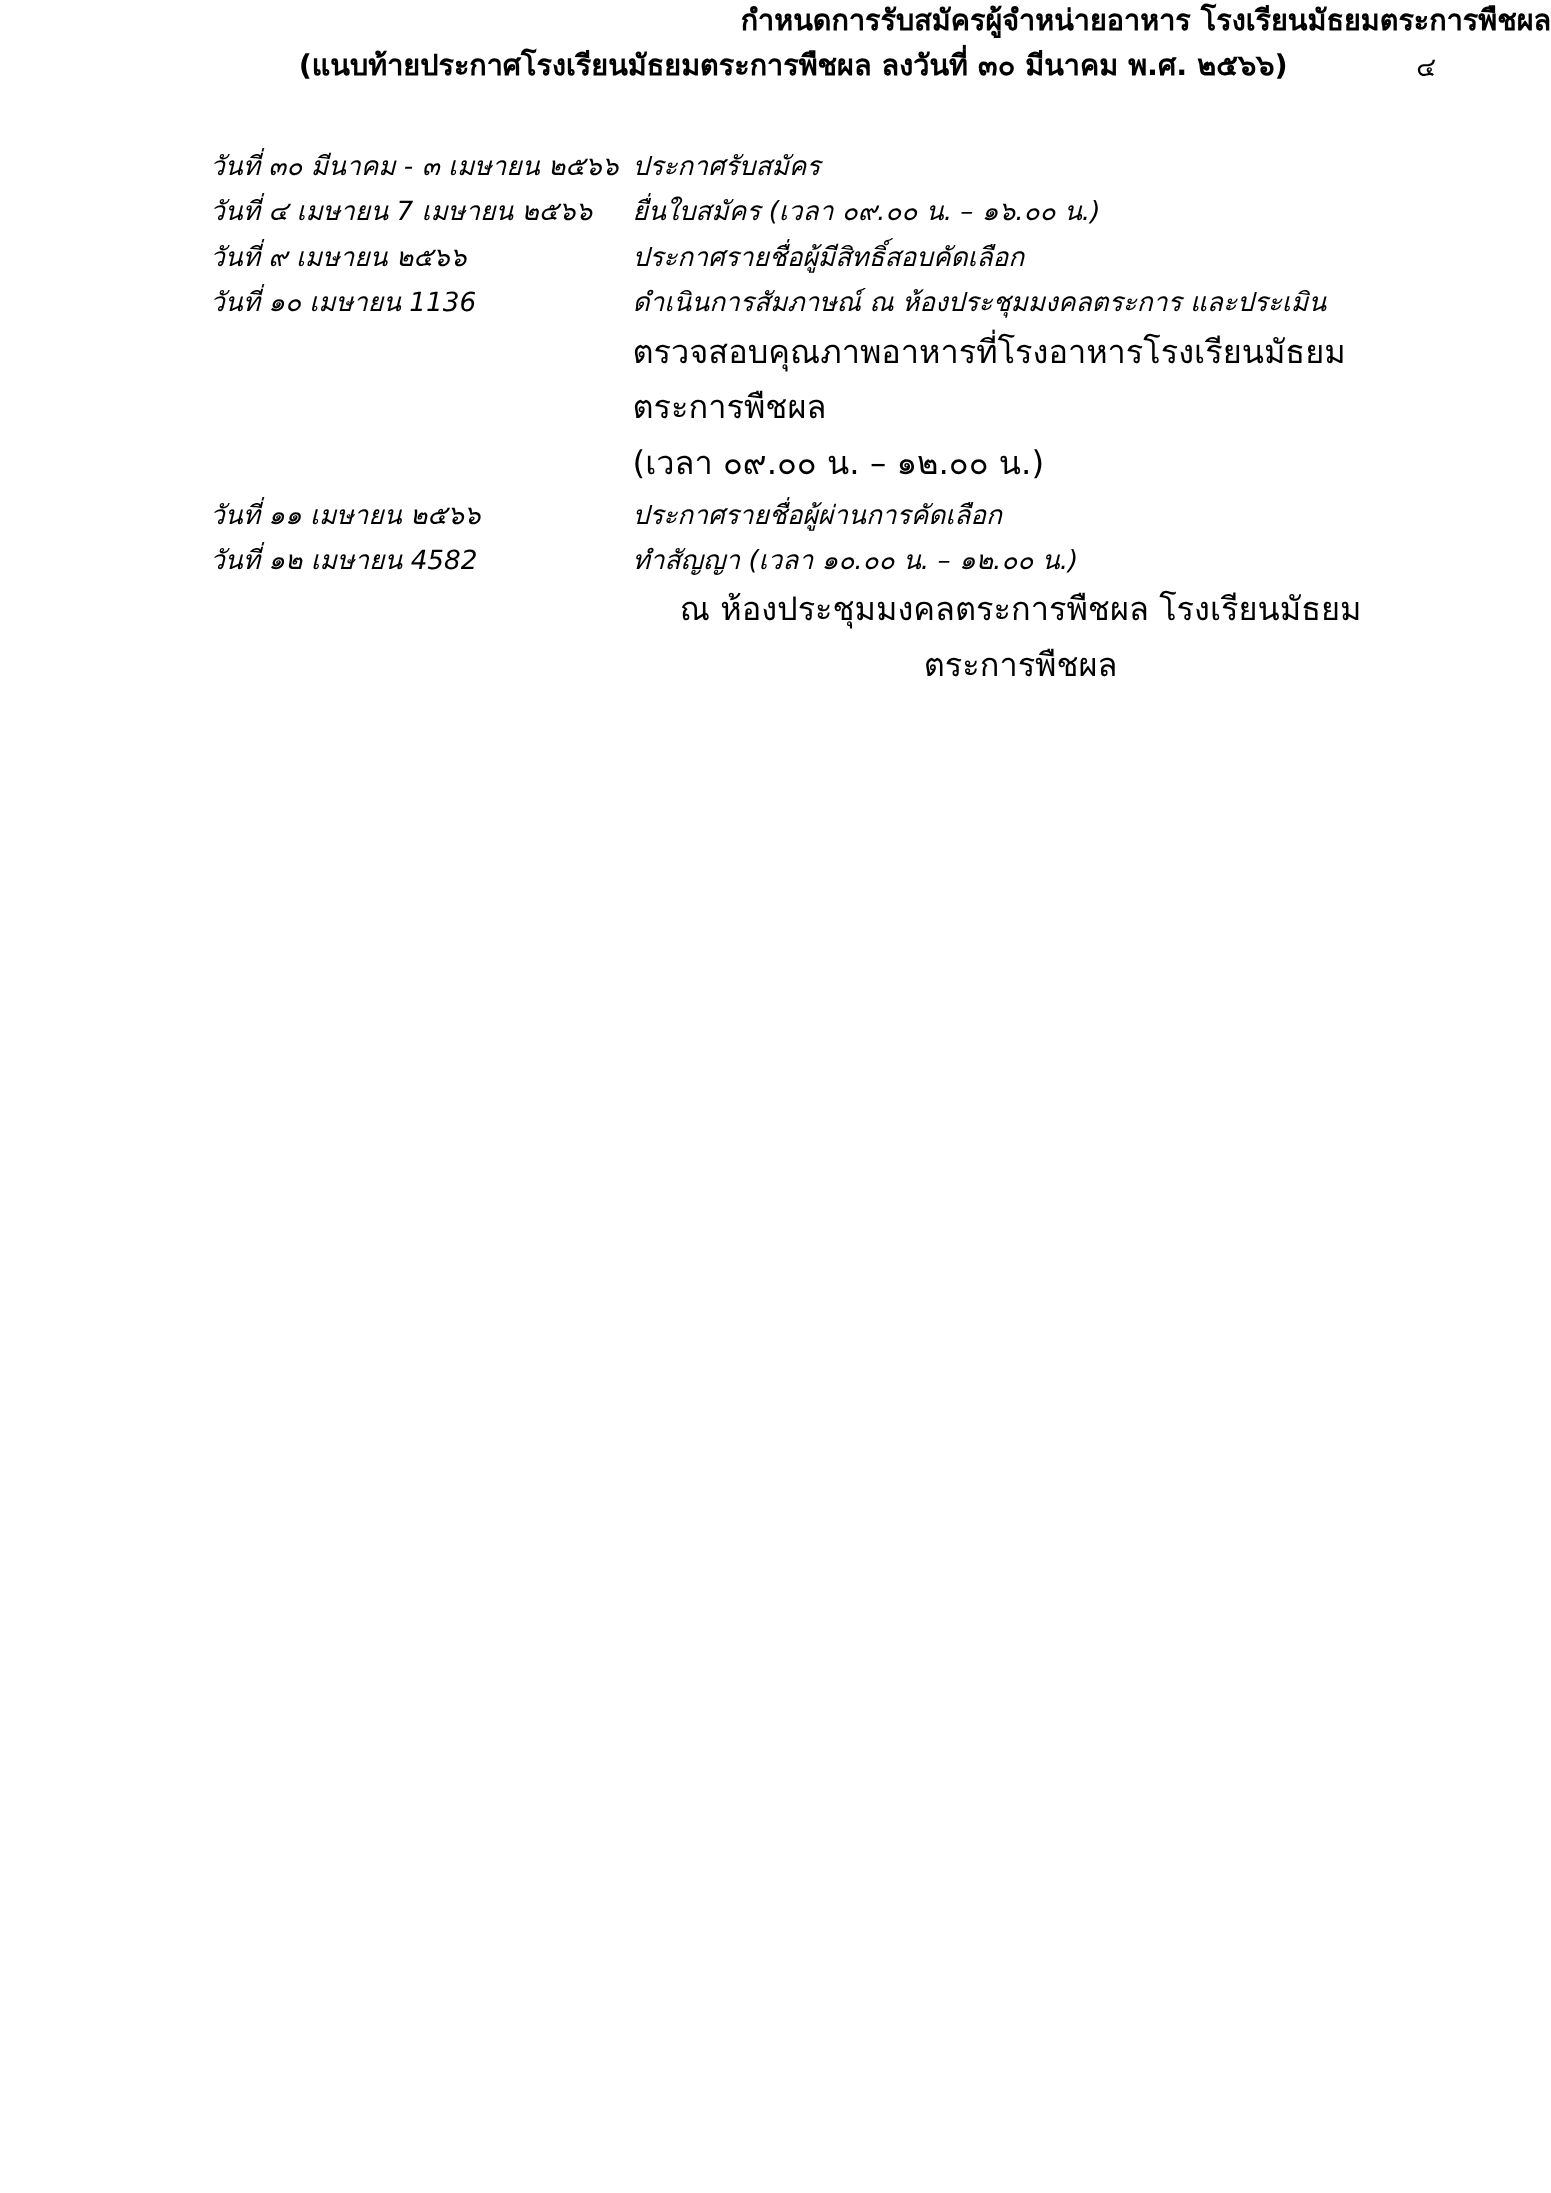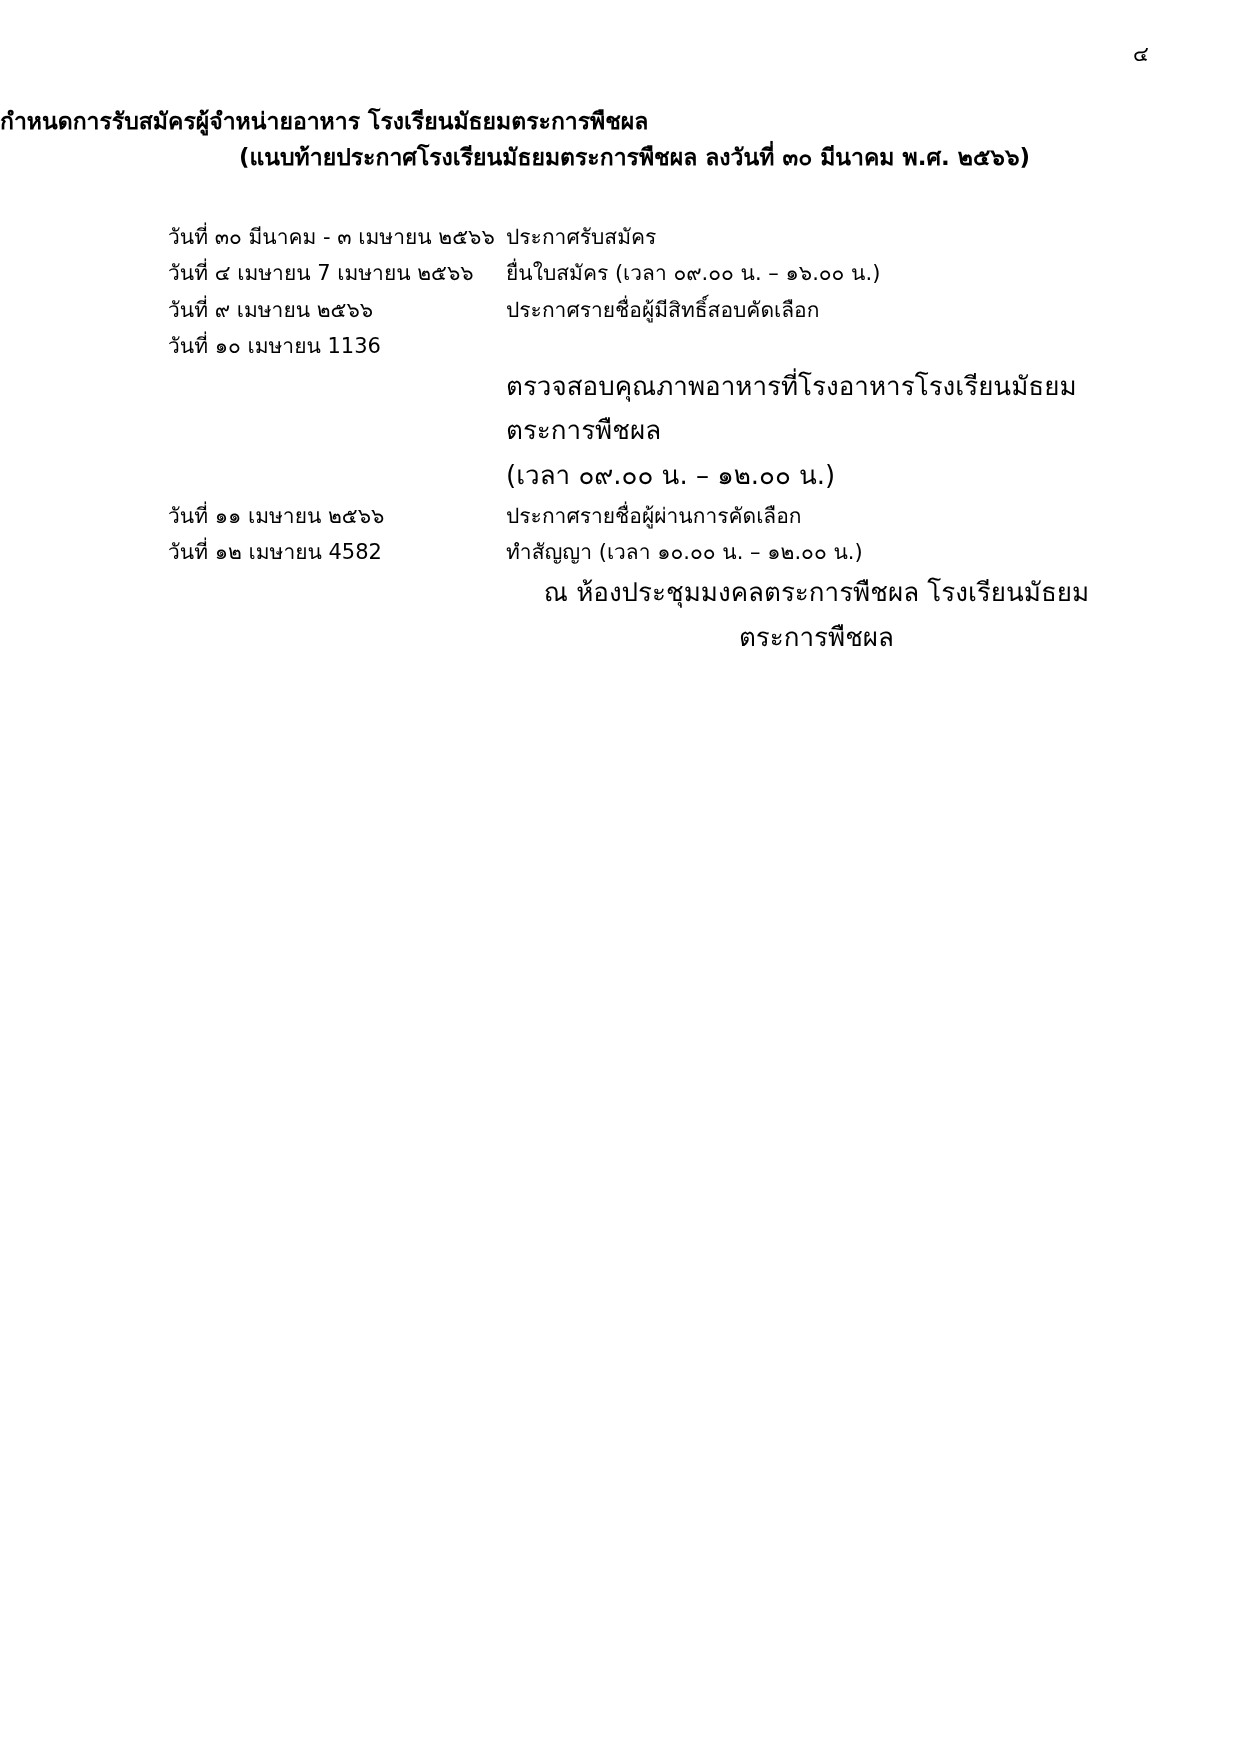--- a/index.html
+++ b/index.html
@@ -24,22 +24,21 @@
   .page-number {
     position: absolute;
     top: 44px;
     right: 92px;
     font-size: 21px;
     line-height: 1;
     text-align: right;
   }
   .doc-title {
     margin: 0;
-    padding-top: 104px;
-    text-align: left;
+    text-align: right;
     font-size: 23px;
     font-weight: bold;
     line-height: 1.55;
   }
   .doc-subtitle {
     margin: 0;
     text-align: center;
     font-size: 23px;
     font-weight: bold;
     line-height: 1.55;
@@ -47,20 +46,21 @@
   }
   .schedule {
     margin-top: 44px;
     padding-left: 168px;
     padding-right: 120px;
   }
   .sched-row {
     display: flex;
     align-items: flex-start;
     line-height: 1.72;
+    font-style: italic;
   }
   .sched-date {
     width: 338px;
     flex: 0 0 338px;
     font-size: 21px;
     white-space: nowrap;
   }
   .sched-desc {
     flex: 1 1 auto;
     font-size: 21px;
@@ -99,20 +99,21 @@
       <div class="sched-desc">ยื่นใบสมัคร (เวลา ๐๙.๐๐ น. – ๑๖.๐๐ น.)</div>
     </div>
 
     <div class="sched-row">
       <div class="sched-date">วันที่ ๙ เมษายน ๒๕๖๖</div>
       <div class="sched-desc">ประกาศรายชื่อผู้มีสิทธิ์สอบคัดเลือก</div>
     </div>
 
     <div class="sched-row">
       <div class="sched-date">วันที่  ๑๐ เมษายน 1136</div>
+      <div class="sched-desc">ดำเนินการสัมภาษณ์ ณ ห้องประชุมมงคลตระการ และประเมิน</div>
     </div>
 
     <div class="cont-row">
       <div class="sched-desc">ตรวจสอบคุณภาพอาหารที่โรงอาหารโรงเรียนมัธยมตระการพืชผล</div>
     </div>
 
     <div class="cont-row">
       <div class="sched-desc">(เวลา ๐๙.๐๐ น. – ๑๒.๐๐ น.)</div>
     </div>
 

